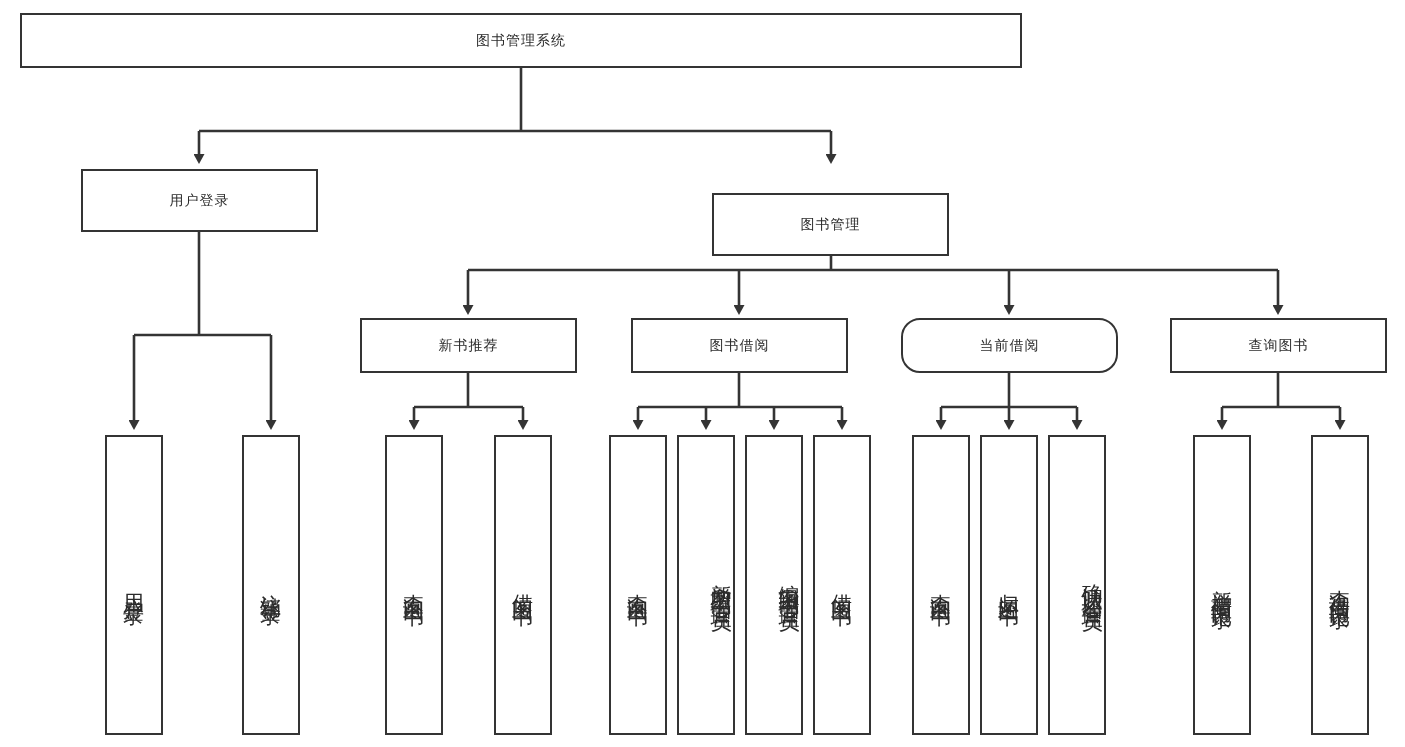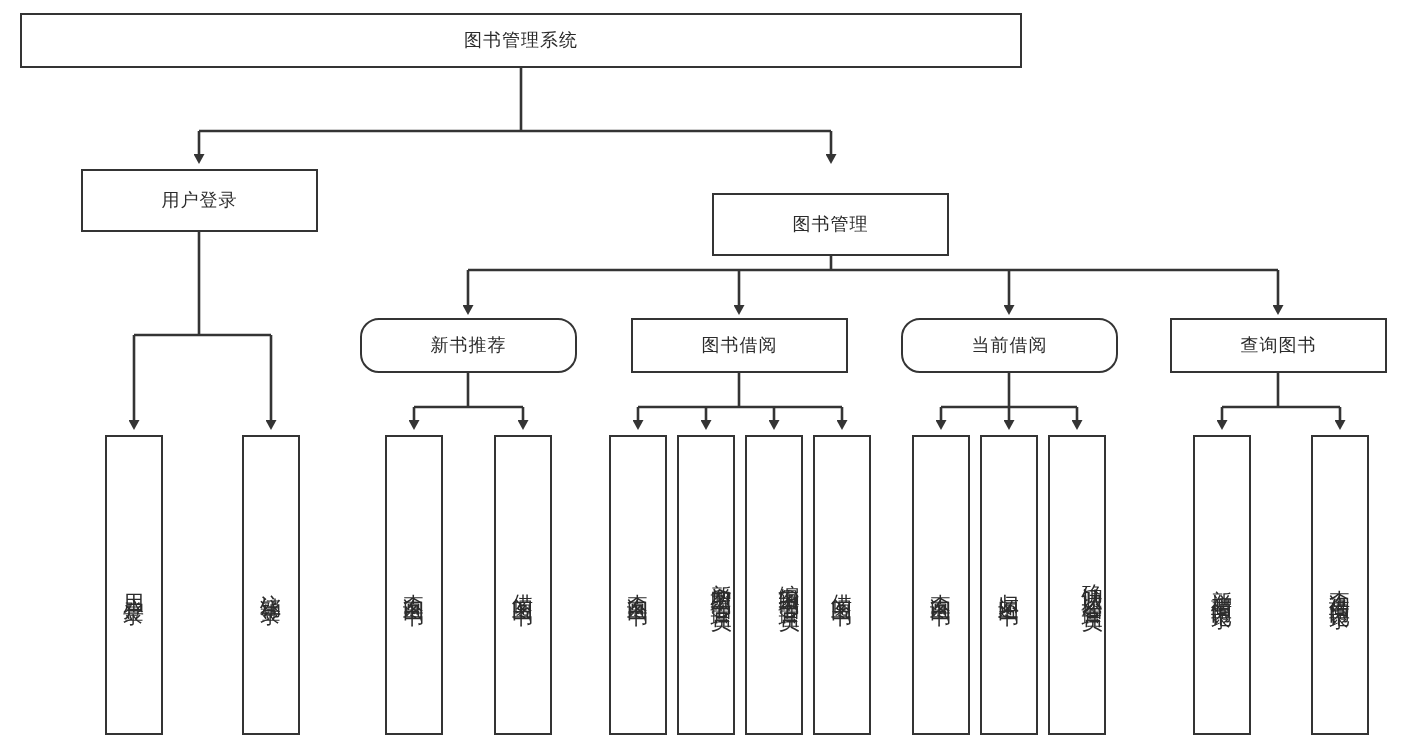--- a/index.html
+++ b/index.html
@@ -30,21 +30,21 @@
     box-sizing: border-box;
     border: 2px solid #343434;
     background: #ffffff;
     display: flex;
     align-items: center;
     justify-content: center;
     color: #2b2b2b;
     z-index: 2;
   }
   .node.horiz {
-    font-size: 18px;
+    font-size: 14px;
     letter-spacing: 1px;
     line-height: 1.1;
   }
   .node.vert {
     writing-mode: vertical-rl;
     text-orientation: upright;
     font-size: 21px;
     letter-spacing: 4px;
     line-height: 1.1;
     padding-top: 6px;
@@ -130,21 +130,21 @@
     <span class="node-title">图书管理系统</span>
   </div>
 
   <div class="node horiz" style="left:81px; top:169px; width:237px; height:63px;">
     <span class="node-title">用户登录</span>
   </div>
   <div class="node horiz" style="left:712px; top:169px; width:237px; height:63px;margin-top:24px;">
     <span class="node-title">图书管理</span>
   </div>
 
-  <div class="node horiz" style="left:360px; top:318px; width:217px; height:55px;border-radius:19px;">
+  <div class="node horiz" style="left:360px; top:318px; width:217px; height:55px;">
     <span class="node-title">新书推荐</span>
   </div>
   <div class="node horiz" style="left:631px; top:318px; width:217px; height:55px;">
     <span class="node-title">图书借阅</span>
   </div>
   <div class="node horiz" style="left:901px; top:318px; width:217px; height:55px;border-radius:19px;">
     <span class="node-title">当前借阅</span>
   </div>
   <div class="node horiz" style="left:1170px; top:318px; width:217px; height:55px;">
     <span class="node-title">查询图书</span>

